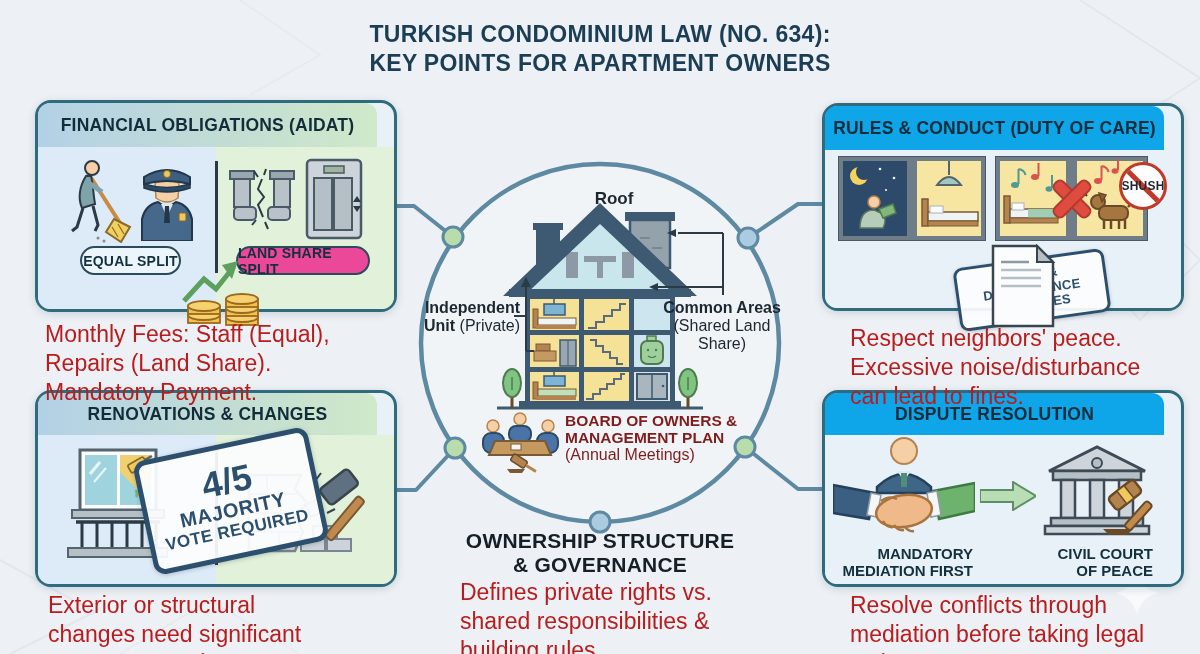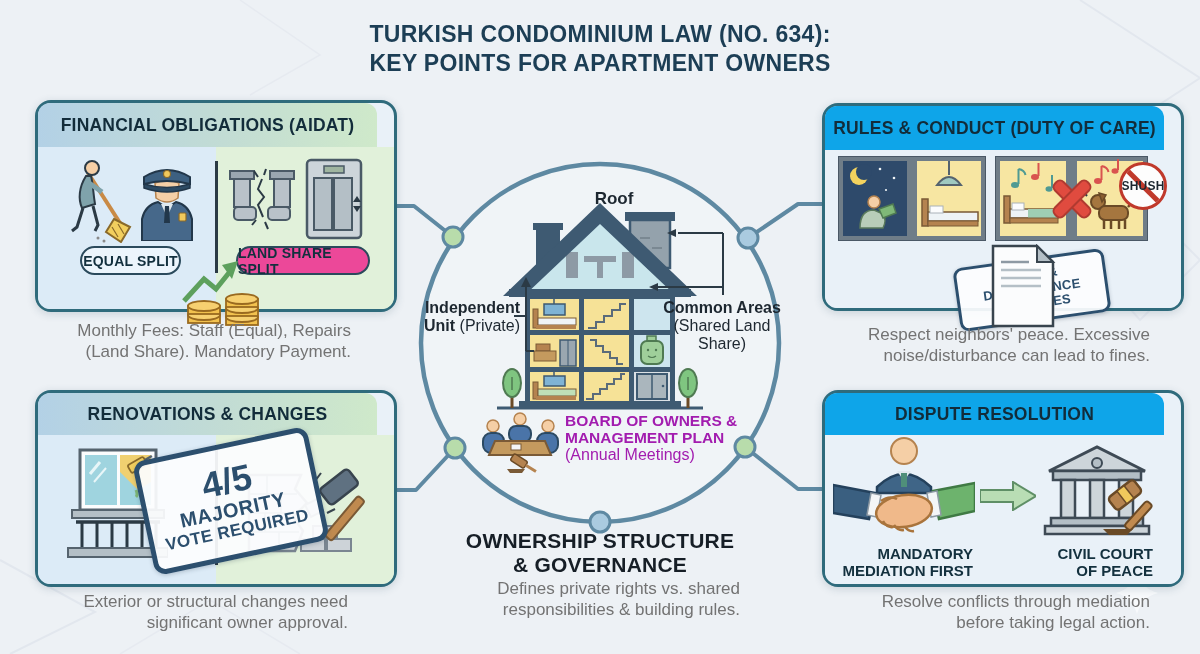--- a/index.html
+++ b/index.html
@@ -8,36 +8,36 @@
   .title{position:absolute;left:0;right:0;top:20px;text-align:center;font-weight:bold;color:#1c3e55;font-size:23px;line-height:29px;letter-spacing:.3px;z-index:3}
   .panel{position:absolute;background:#e9f1f8;border:3px solid #2f6b7c;border-radius:16px;box-shadow:0 2px 8px rgba(40,70,95,.18);z-index:2}
   .panel-header{position:absolute;left:0;right:17px;top:0;display:flex;align-items:center;justify-content:center;font-weight:bold;font-size:17.5px;color:#122c3a;border-radius:12px 12px 0 0;border-bottom:2px solid rgba(43,90,105,.45);letter-spacing:.2px}
   .hdr-grad{background:linear-gradient(90deg,#b3d1e6 0%,#c2dcd4 55%,#cfe9ca 100%)}
   .hdr-blue{background:#0ea5e9}
   .body-split{position:absolute;left:0;right:0;bottom:0;border-radius:0 0 12px 12px;background:linear-gradient(90deg,#dcebf7 0,#dcebf7 50%,#e1f1da 50%,#e1f1da 100%)}
   .body-plain{position:absolute;left:0;right:0;bottom:0;border-radius:0 0 12px 12px;background:#e9f1f8}
   .divider{position:absolute;width:2.5px;background:#2b3a45;left:calc(50% - 1px);z-index:1}
   .pill{position:absolute;display:flex;align-items:center;justify-content:center;font-weight:bold;font-size:14px;color:#13303e;border:2.5px solid #2b4a5c;border-radius:15px;background:#ecf5fc;letter-spacing:.2px;z-index:3}
   .pill.green{background:#ec4899}
-  .caption{position:absolute;text-align:right;font-size:17px;line-height:1.26;color:#737373;z-index:3}
+  .caption{position:absolute;text-align:left;font-size:23px;line-height:1.26;color:#b91c1c;z-index:3}
   .stamp{position:absolute;border:5px solid #2c4f6e;border-radius:12px;background:rgba(252,253,254,.93);color:#2c4f6e;text-align:center;display:flex;flex-direction:column;align-items:center;justify-content:center;font-weight:bold;z-index:4;box-shadow:0 1px 4px rgba(30,50,70,.25)}
   .stamp .fr{font-size:36px;line-height:36px}
   .stamp .l2{font-size:20px;line-height:22px;letter-spacing:.5px}
   .stamp .l3{font-size:17px;line-height:19px;letter-spacing:.4px}
   .stamp-sm{border-width:3.5px;border-radius:9px}
   .stamp-sm div{font-size:13px;line-height:14.5px;letter-spacing:.3px}
   .clabel{position:absolute;z-index:3;font-size:16px;line-height:18px;color:#1d2730;text-align:center}
   .b{font-weight:bold}
   .shush{position:absolute;border-radius:50%;border:3.5px solid #c0392b;background:#fdfdfd;z-index:4;display:flex;align-items:center;justify-content:center;overflow:hidden}
   .shush .slash{position:absolute;width:135%;height:5px;background:#c0392b;transform:rotate(45deg)}
   .shush span{position:relative;font-size:12px;font-weight:bold;color:#1d2730;letter-spacing:.2px}
   .icon{position:absolute;z-index:3}
   .iconhi{position:absolute;z-index:5}
   .center-heading{position:absolute;text-align:center;font-weight:bold;font-size:21px;line-height:24px;color:#161e26;z-index:3;letter-spacing:.2px}
-  .boardtxt{position:absolute;z-index:3;color:#a21caf}
+  .boardtxt{position:absolute;z-index:3;color:#7f1d1d}
   .boardtxt .bl{font-weight:bold;font-size:15.5px;line-height:17px}
   .boardtxt .nl{font-size:16px;line-height:18px}
   .minilabel{position:absolute;z-index:3;text-align:right;font-weight:bold;font-size:15px;line-height:17px;color:#13303e}
 </style>
 </head>
 <body>
 
 <div class="canvas">
 
   <svg class="abs" width="1200" height="654" style="left:0;top:0;z-index:0" viewBox="0 0 1200 654">

